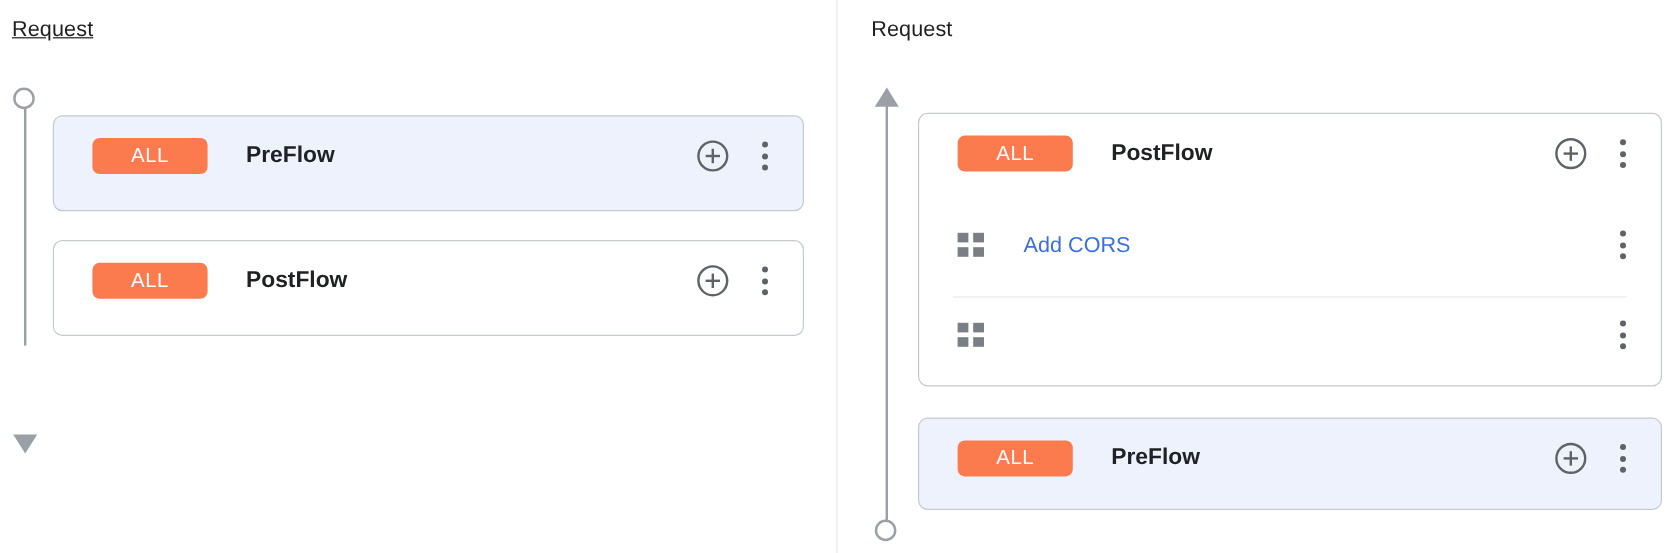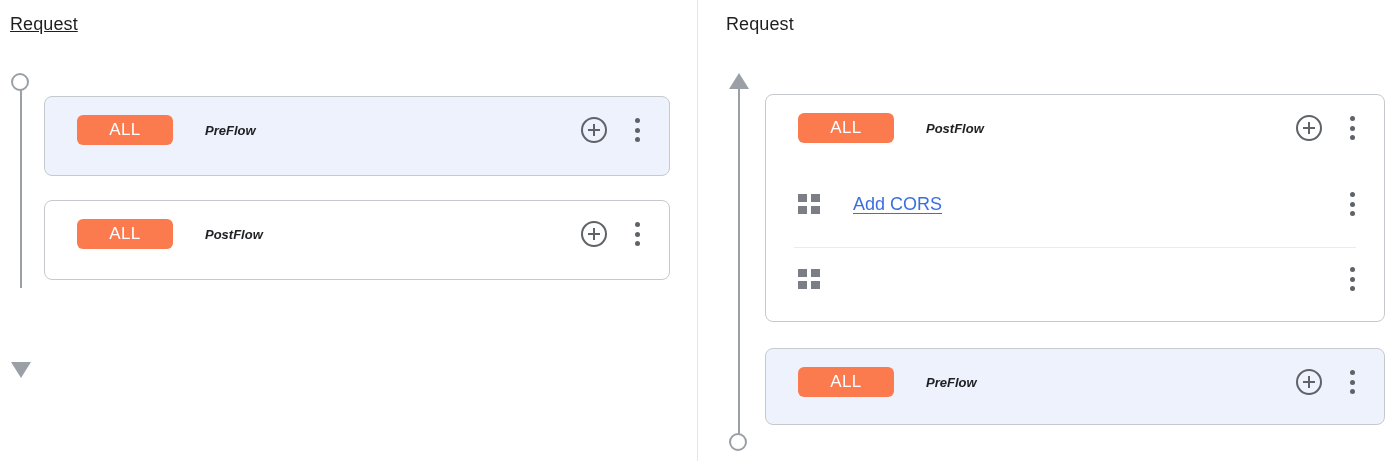--- a/index.html
+++ b/index.html
@@ -122,32 +122,30 @@
     font-size: 17px;
     letter-spacing: .4px;
     display: flex;
     align-items: center;
     justify-content: center;
     user-select: none;
   }
 
   .flow-name {
     margin-left: 32px;
-    font-size: 13px;
+    font-size: 19px;
     font-weight: 700;
     color: #202124;
     white-space: nowrap;
-    font-style: italic;
   }
 
   .policy-name {
     margin-left: 33px;
     font-size: 18px;
     color: #3b6fe0;
-    text-decoration: underline;
     text-underline-offset: 3px;
     white-space: nowrap;
     cursor: pointer;
   }
 
   .spacer { flex: 1 1 auto; }
 
   
   .grid-icon {
     flex: 0 0 auto;

